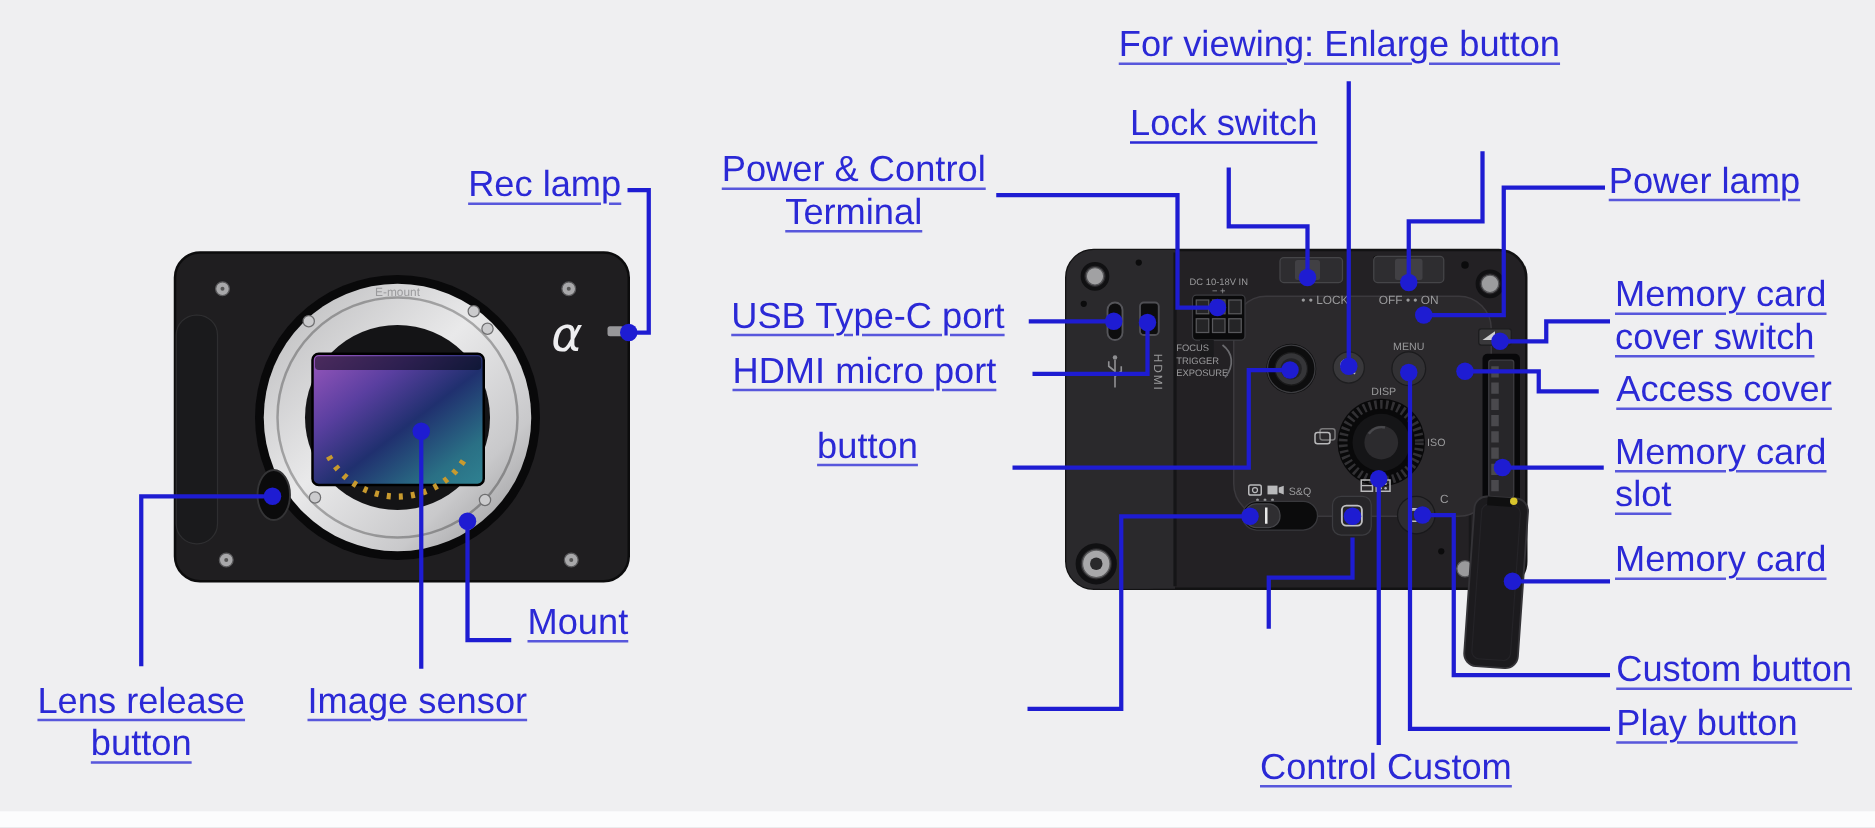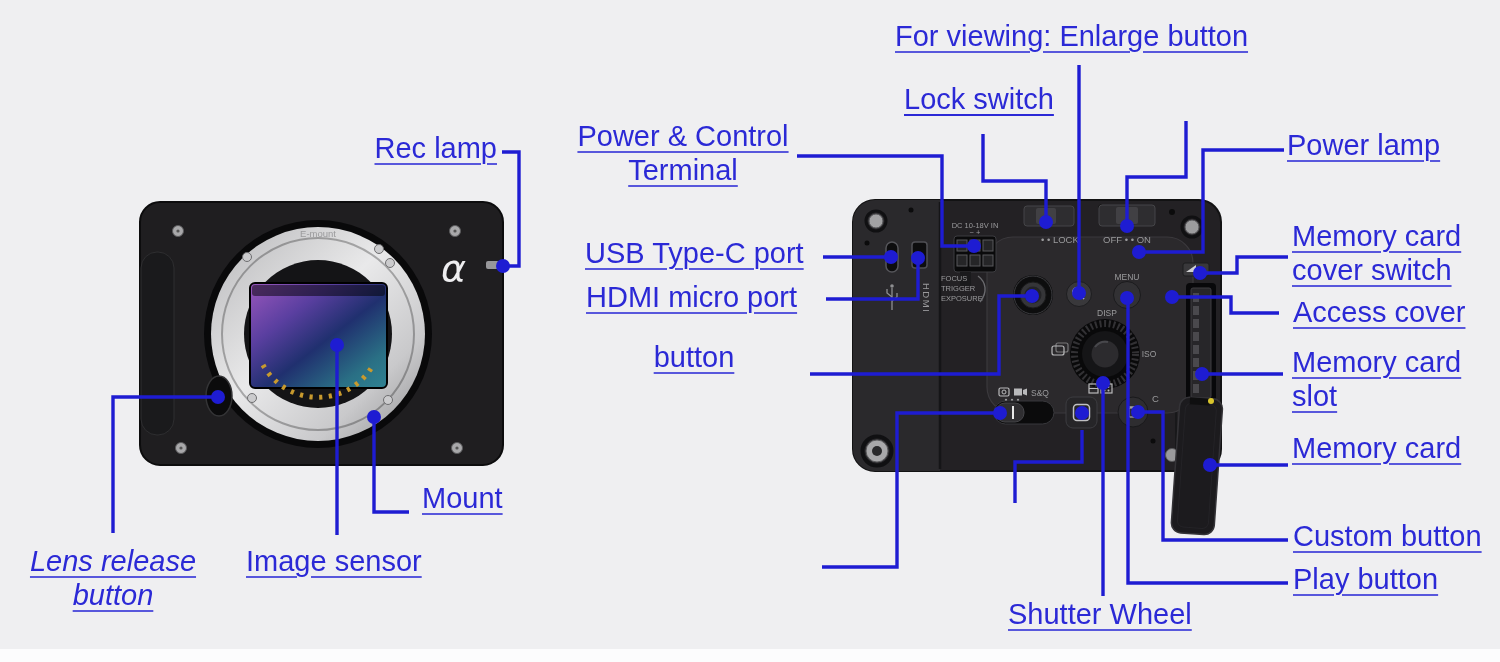--- a/index.html
+++ b/index.html
@@ -416,30 +416,30 @@
   <div class="lbl" style="left:1293px;top:519px;">
     <span>Custom button</span>
   </div>
 
   <div class="lbl" style="left:1293px;top:562px;">
     <span>Play button</span>
   </div>
 
 
   <div class="lbl" style="left:1008px;top:597px;">
-    <span>Shutter Wheel</span>
+    <span>Control Custom</span>
   </div>
 
   <div class="lbl" style="left:422px;top:481px;">
     <span>Mount</span>
   </div>
 
   <div class="lbl" style="left:246px;top:544px;">
     <span>Image sensor</span>
   </div>
 
-  <div class="lbl center" style="left:113px;top:544px;font-style:italic;">
+  <div class="lbl center" style="left:113px;top:544px;">
     <span>Lens release</span>
     <span>button</span>
   </div>
 
   <div class="bottom-strip"></div>
 </div>
 
 </body></html>

